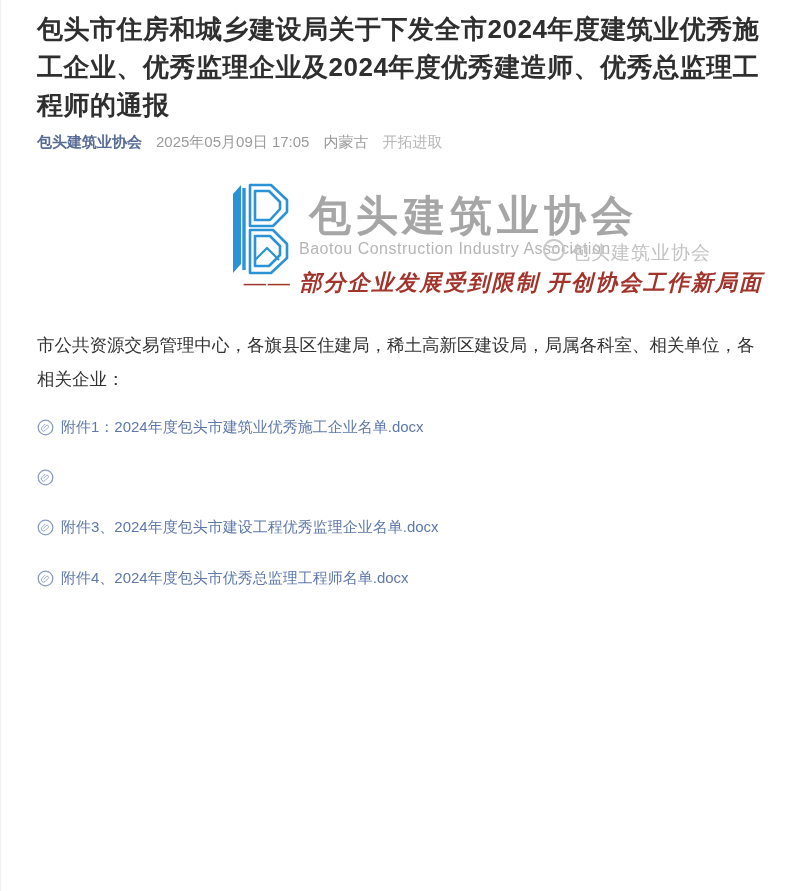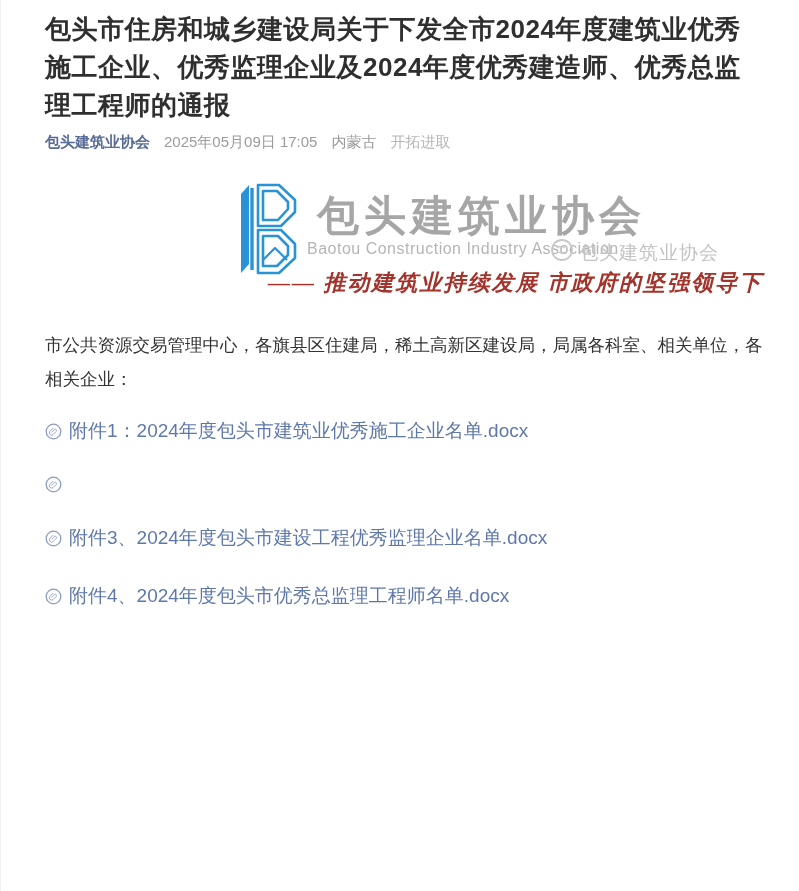--- a/index.html
+++ b/index.html
@@ -5,21 +5,20 @@
   * { margin:0; padding:0; box-sizing:border-box; }
   html,body { background:#ffffff; }
   body { font-family:"Liberation Sans", sans-serif; }
   .page {
     position:relative;
     width:799px; height:891px;
     margin:0 auto;
     background:#fff;
     border-left:1px solid #f0f0f0;
     overflow:hidden;
-    padding-left:8px;
   }
   .content { padding:10px 36px 0 36px; }
 
   
   .title {
     font-size:26px; font-weight:700; color:#2f2f2f;
     line-height:38px; letter-spacing:0.5px;
   }
 
   
@@ -58,21 +57,21 @@
   
   .body-text { font-size:17.5px; color:#333; line-height:34px; }
   .salutation { margin-top:28px; }
   .para { margin-top:24px; text-indent:2em; }
 
   
   .attachments { margin-top:22px; }
   .attachment {
     display:flex; align-items:center; gap:7px;
     margin-bottom:32px;
-    font-size:19px; color:#5f78aa; cursor:pointer;
+    font-size:15px; color:#5f78aa; cursor:pointer;
   }
   .attachment svg { flex:0 0 auto; }
 </style>
 </head>
 <body>
 
 <div class="page">
   <div class="content">
 
     <h1 class="title">包头市住房和城乡建设局关于下发全市2024年度建筑业优秀施工企业、优秀监理企业及2024年度优秀建造师、优秀总监理工程师的通报</h1>
@@ -103,21 +102,21 @@
       <div class="watermark">
         <span>
           <svg width="24" height="24" viewBox="0 0 24 24">
             <circle cx="12" cy="12" r="10" fill="none" stroke="#c8c8c8" stroke-width="1.8"></circle>
             <path d="M7 10 q2 -3 4 0 M13 10 q2 -3 4 0" fill="none" stroke="#c8c8c8" stroke-width="1.6"></path>
             <path d="M9 14 q3 2.5 6 0" fill="none" stroke="#c8c8c8" stroke-width="1.6"></path>
           </svg>
         </span>
         <span>包头建筑业协会</span>
       </div>
-      <div class="slogan">—— 推动建筑业持续发展  市政府的坚强领导下</div>
+      <div class="slogan">—— 部分企业发展受到限制  开创协会工作新局面</div>
     </div>
 
     <p class="body-text salutation">市公共资源交易管理中心，各旗县区住建局，稀土高新区建设局，局属各科室、相关单位，各相关企业：</p>
 
 
 
     <div class="attachments">
       <div class="attachment">
         <svg width="17" height="17" viewBox="0 0 20 20">
           <circle cx="10" cy="10" r="8.6" fill="none" stroke="#8b9bc1" stroke-width="1.5"></circle>

